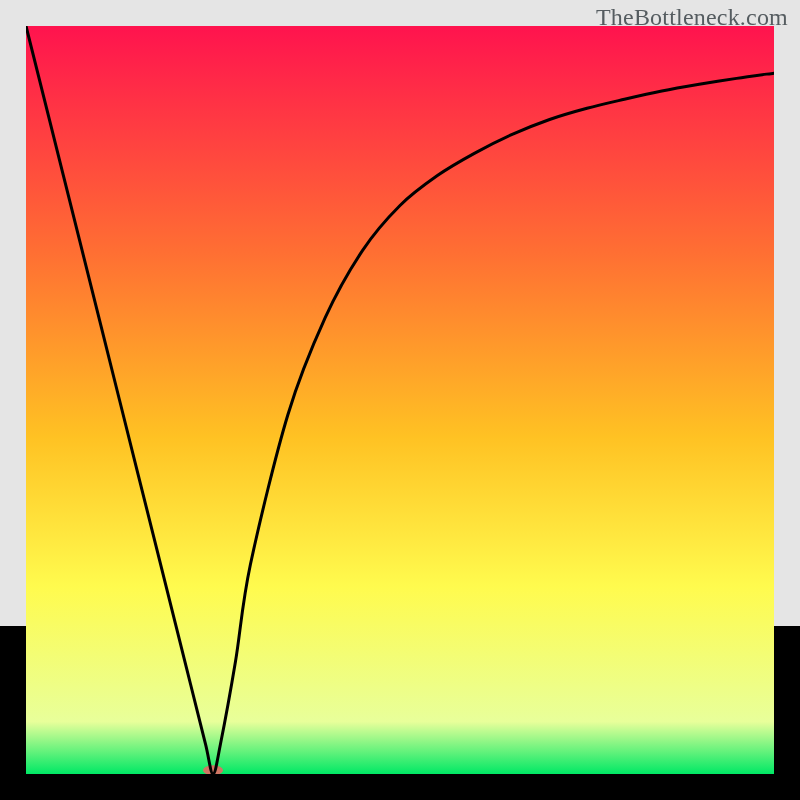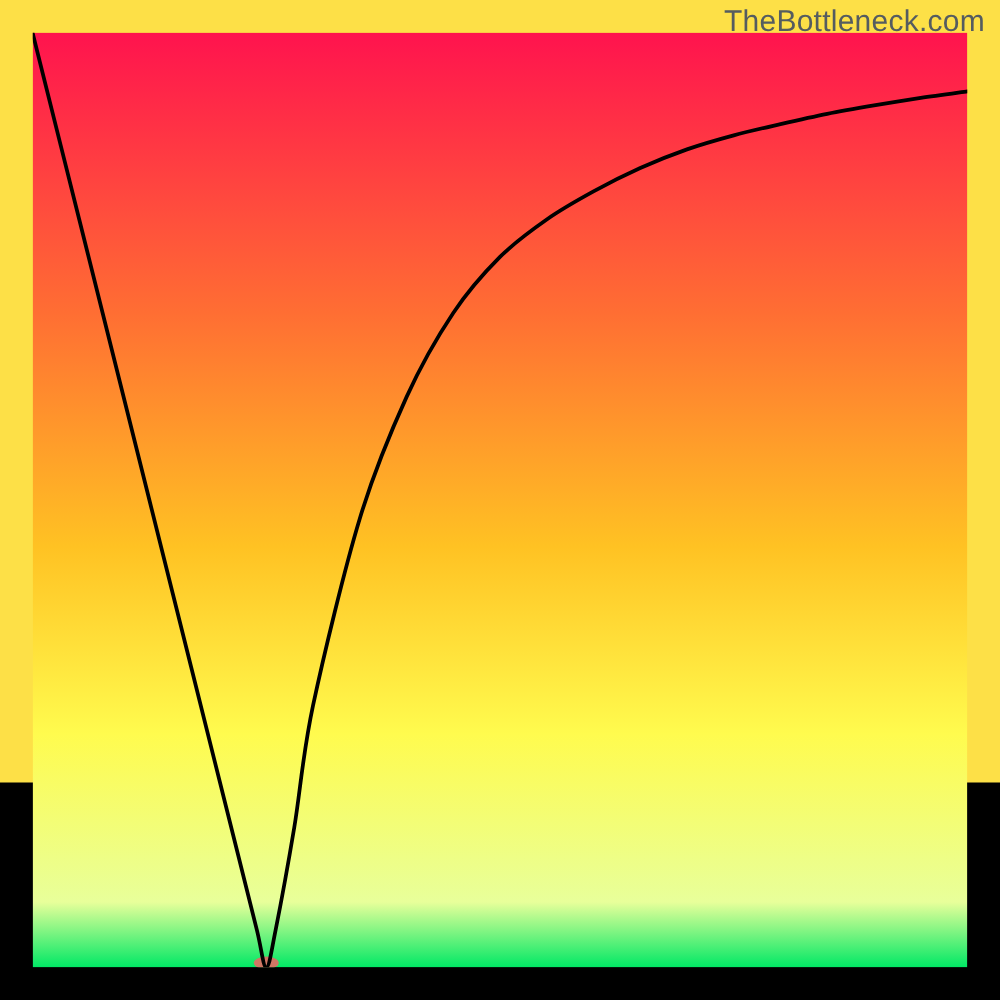--- a/index.html
+++ b/index.html
@@ -8,21 +8,22 @@
     width: 800px;
     height: 800px;
     background: #000;
     font-family: Arial, Helvetica, sans-serif;
     overflow: hidden;
   }
   .frame {
     position: relative;
     width: 800px;
     height: 626px;
-    background: #fde047;
+    background: #e5e5e5;
+    font-family: Liberation Serif, serif;
   }
   .plot {
     position: absolute;
     left: 26px;
     top: 26px;
     width: 748px;
     height: 748px;
     overflow: hidden;
   }
   .watermark {

